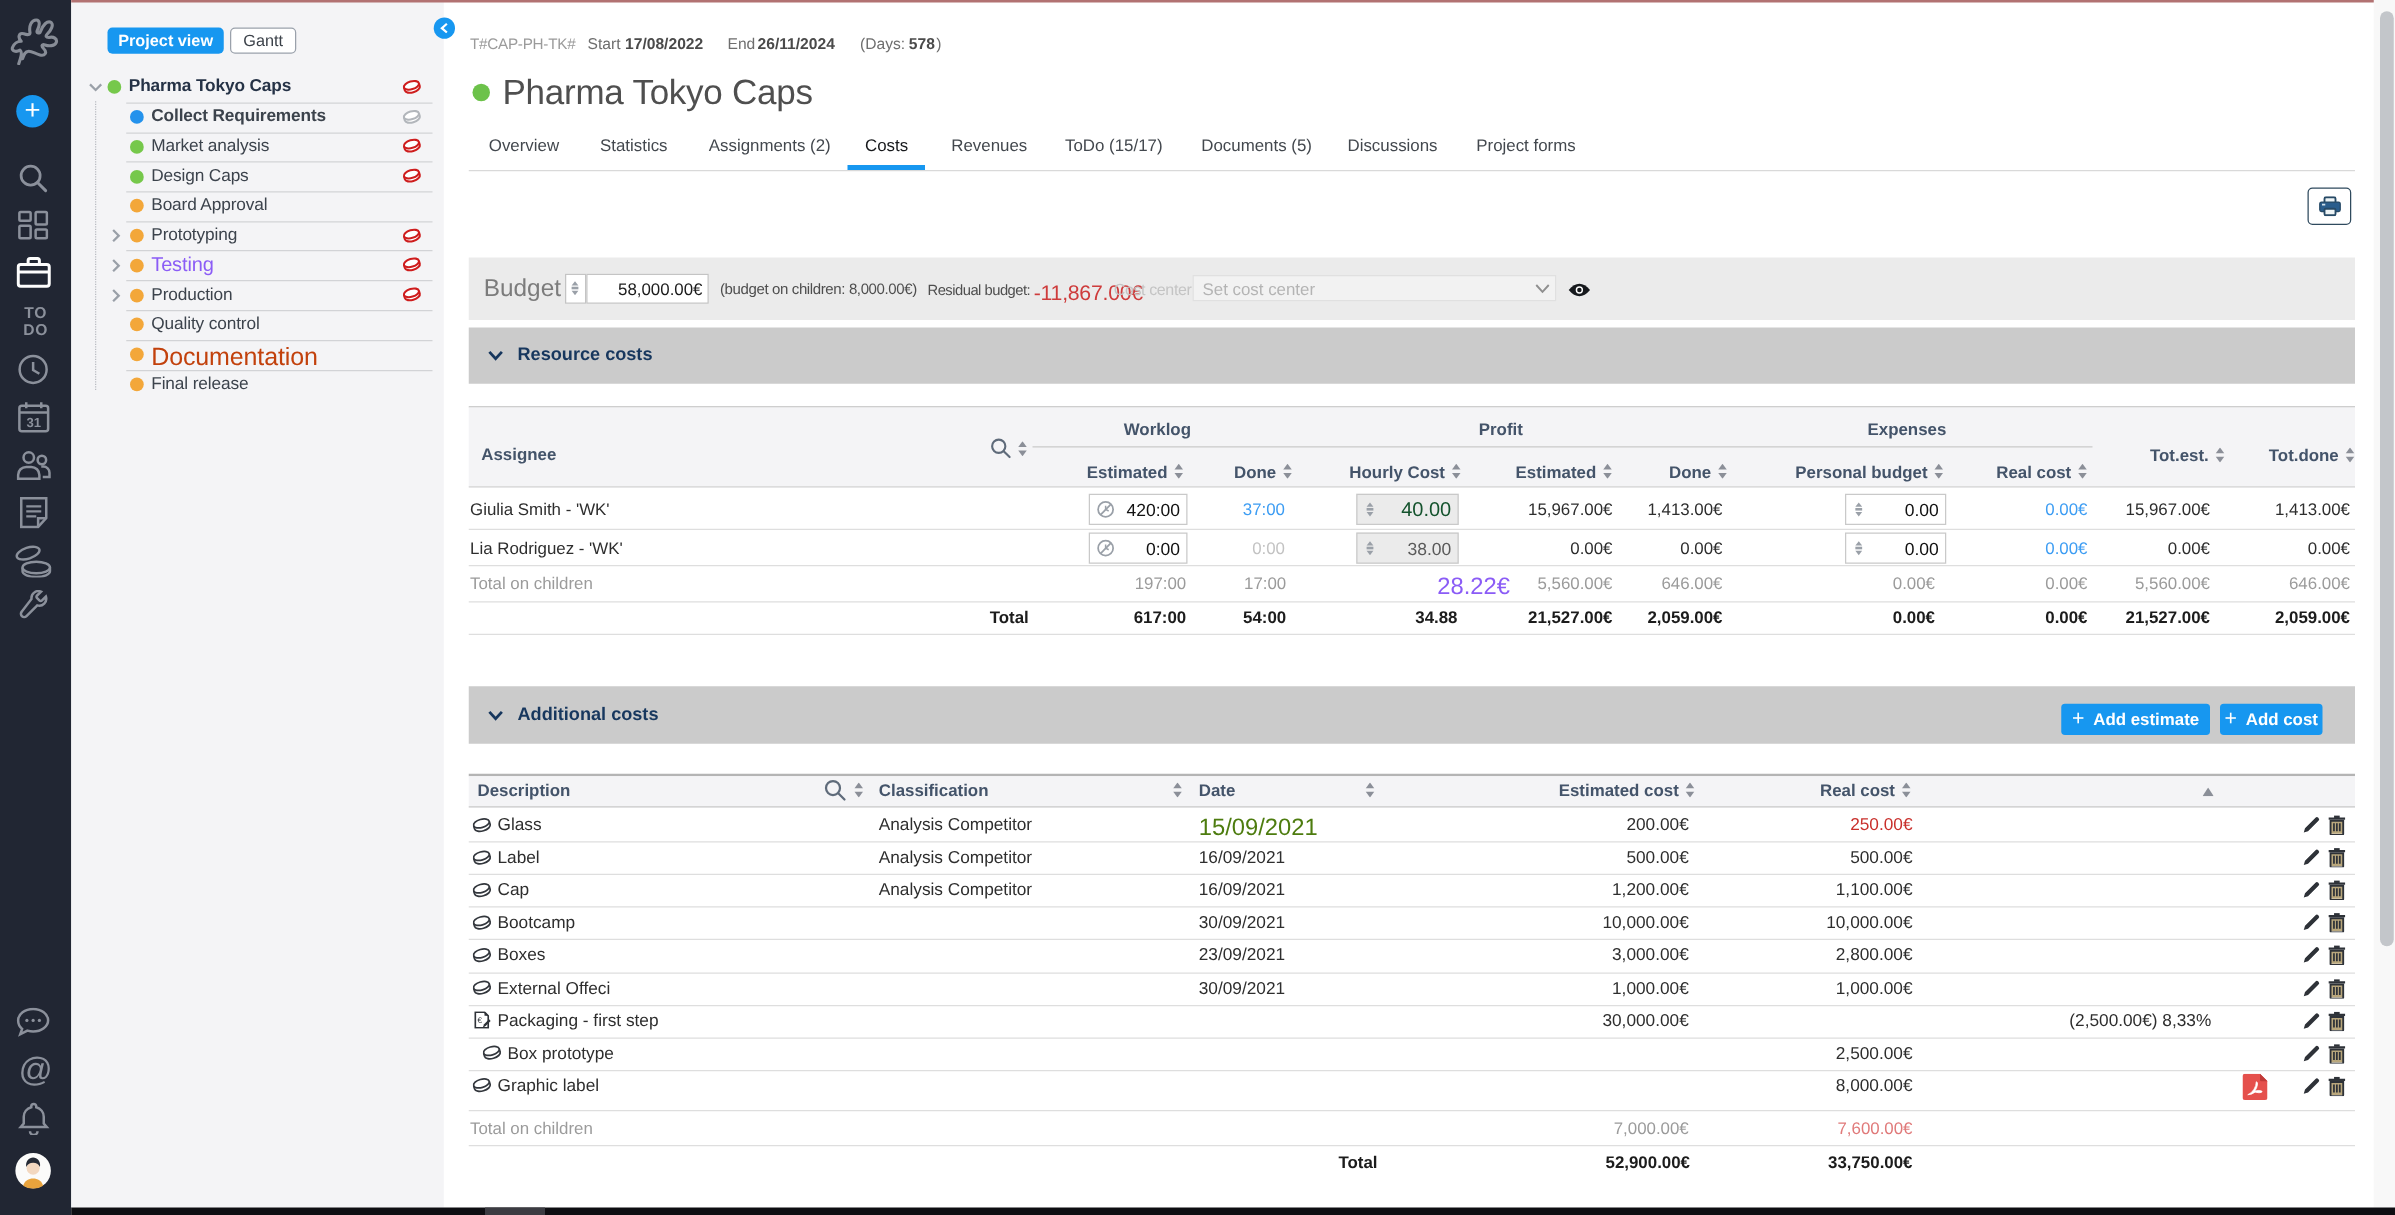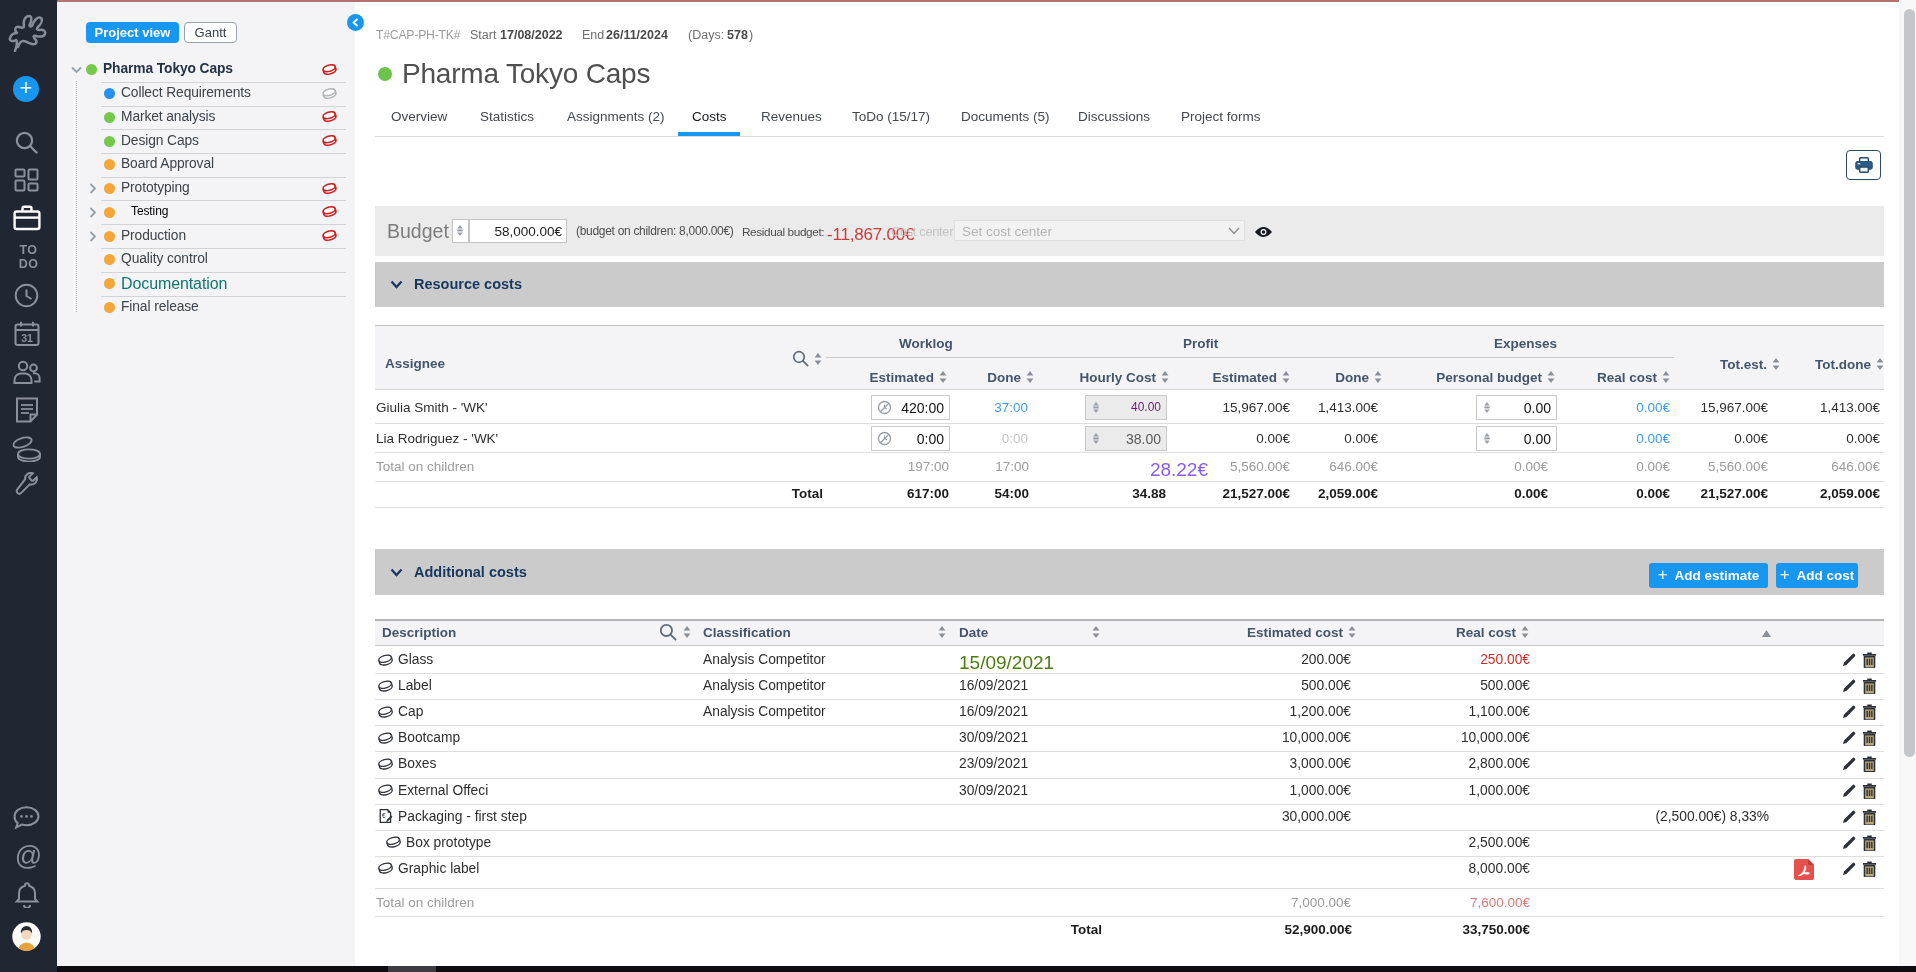--- a/index.html
+++ b/index.html
@@ -169,21 +169,21 @@
     <svg class="abs" style="left:71px;top:66px" width="11" height="8" viewBox="0 0 11 8">
       <path d="M1 1.5 L5.5 6 L10 1.5" fill="none" stroke="#9aa0a8" stroke-width="1.8"></path>
     </svg>
     <div class="abs" style="left:86px;top:64px;width:11px;height:11px;border-radius:50%;background:#76c84b"></div>
     <div class="abs" style="left:103px;top:61.375px;font-size:13.8px;color:#253246;font-weight:700;white-space:nowrap;letter-spacing:-0.1px">Pharma Tokyo Caps</div>
     <svg class="abs" style="left:322px;top:62.875px" width="15" height="13">
       <use href="#redcoin"></use>
     </svg>
     <div class="abs" style="left:101px;top:82px;width:245px;height:1px;background:#d2d3d6"></div>
     <div class="abs" style="left:104px;top:88px;width:11px;height:11px;border-radius:50%;background:#2492ec"></div>
-    <div class="abs" style="left:121px;top:85.125px;font-size:13.8px;color:#3c434c;font-weight:400;white-space:nowrap;letter-spacing:-0.1px">Collect Requirements</div>
+    <div class="abs" style="left:121px;top:85.125px;font-size:13.8px;color:#3c434c;font-weight:700;white-space:nowrap;letter-spacing:-0.1px">Collect Requirements</div>
     <svg class="abs" style="left:322px;top:86.625px" width="15" height="13">
       <use href="#graycoin"></use>
     </svg>
     <div class="abs" style="left:101px;top:106px;width:245px;height:1px;background:#d2d3d6"></div>
     <div class="abs" style="left:104px;top:112px;width:11px;height:11px;border-radius:50%;background:#76c84b"></div>
     <div class="abs" style="left:121px;top:108.875px;font-size:13.8px;color:#3c434c;font-weight:400;white-space:nowrap;letter-spacing:-0.1px">Market analysis</div>
     <svg class="abs" style="left:322px;top:110.375px" width="15" height="13">
       <use href="#redcoin"></use>
     </svg>
     <div class="abs" style="left:101px;top:129px;width:245px;height:1px;background:#d2d3d6"></div>
@@ -202,39 +202,39 @@
     <div class="abs" style="left:104px;top:183px;width:11px;height:11px;border-radius:50%;background:#f3a73a"></div>
     <div class="abs" style="left:121px;top:180.125px;font-size:13.8px;color:#3c434c;font-weight:400;white-space:nowrap;letter-spacing:-0.1px">Prototyping</div>
     <svg class="abs" style="left:322px;top:181.625px" width="15" height="13">
       <use href="#redcoin"></use>
     </svg>
     <div class="abs" style="left:101px;top:200px;width:245px;height:1px;background:#d2d3d6"></div>
     <svg class="abs" style="left:89px;top:207px" width="8" height="11" viewBox="0 0 8 11">
       <path d="M1.5 1 L6 5.5 L1.5 10" fill="none" stroke="#9aa0a8" stroke-width="1.8"></path>
     </svg>
     <div class="abs" style="left:104px;top:207px;width:11px;height:11px;border-radius:50%;background:#f3a73a"></div>
-    <div class="abs" style="left:131px;top:203.875px;font-size:12px;color:#000000;font-weight:400;white-space:nowrap;letter-spacing:-0.1px">Testing</div>
+    <div class="abs" style="left:121px;top:203.875px;font-size:16px;color:#8b5cf6;font-weight:400;white-space:nowrap;letter-spacing:-0.1px">Testing</div>
     <svg class="abs" style="left:322px;top:205.375px" width="15" height="13">
       <use href="#redcoin"></use>
     </svg>
     <div class="abs" style="left:101px;top:224px;width:245px;height:1px;background:#d2d3d6"></div>
     <svg class="abs" style="left:89px;top:231px" width="8" height="11" viewBox="0 0 8 11">
       <path d="M1.5 1 L6 5.5 L1.5 10" fill="none" stroke="#9aa0a8" stroke-width="1.8"></path>
     </svg>
     <div class="abs" style="left:104px;top:231px;width:11px;height:11px;border-radius:50%;background:#f3a73a"></div>
     <div class="abs" style="left:121px;top:227.625px;font-size:13.8px;color:#3c434c;font-weight:400;white-space:nowrap;letter-spacing:-0.1px">Production</div>
     <svg class="abs" style="left:322px;top:229.125px" width="15" height="13">
       <use href="#redcoin"></use>
     </svg>
     <div class="abs" style="left:101px;top:248px;width:245px;height:1px;background:#d2d3d6"></div>
     <div class="abs" style="left:104px;top:254px;width:11px;height:11px;border-radius:50%;background:#f3a73a"></div>
     <div class="abs" style="left:121px;top:251.375px;font-size:13.8px;color:#3c434c;font-weight:400;white-space:nowrap;letter-spacing:-0.1px">Quality control</div>
     <div class="abs" style="left:101px;top:272px;width:245px;height:1px;background:#d2d3d6"></div>
     <div class="abs" style="left:104px;top:278px;width:11px;height:11px;border-radius:50%;background:#f3a73a"></div>
-    <div class="abs" style="left:121px;top:275.125px;font-size:16px;color:#0f766e;font-weight:400;white-space:nowrap;letter-spacing:-0.1px">Documentation</div>
+    <div class="abs" style="left:121px;top:275.125px;font-size:20px;color:#c2410c;font-weight:400;white-space:nowrap;letter-spacing:-0.1px">Documentation</div>
     <div class="abs" style="left:101px;top:296px;width:245px;height:1px;background:#d2d3d6"></div>
     <div class="abs" style="left:104px;top:302px;width:11px;height:11px;border-radius:50%;background:#f3a73a"></div>
     <div class="abs" style="left:121px;top:298.875px;font-size:13.8px;color:#3c434c;font-weight:400;white-space:nowrap;letter-spacing:-0.1px">Final release</div>
     <div class="abs" style="left:347px;top:14px;width:17px;height:17px;border-radius:50%;background:#1797f0"></div>
     <svg class="abs" style="left:352px;top:18px" width="7" height="9" viewBox="0 0 7 9">
       <path d="M5.5 1 L1.5 4.5 L5.5 8" fill="none" stroke="#fff" stroke-width="1.8"></path>
     </svg>
     <div class="abs" style="left:376px;top:28px;font-size:12.2px;color:#9b9b9b;font-weight:400;white-space:nowrap;letter-spacing:-0.2px">T#CAP-PH-TK#</div>
     <div class="abs" style="left:470px;top:28px;font-size:12.5px;color:#6e6e6e;font-weight:400;white-space:nowrap;">Start</div>
     <div class="abs" style="left:500px;top:28px;font-size:12.5px;color:#4a4a4a;font-weight:700;white-space:nowrap;">17/08/2022</div>
@@ -338,21 +338,21 @@
     <div class="abs" style="left:871px;top:395px;width:79px;height:25px;background:#fff;border:1px solid #c9c9c9"></div>
     <svg class="abs" style="left:877px;top:400px" width="15" height="15">
       <use href="#noclock"></use>
     </svg>
     <div class="abs" style="right:972px;top:400px;font-size:14px;color:#111;font-weight:400;white-space:nowrap;">420:00</div>
     <div class="abs" style="right:888px;top:400px;font-size:13.5px;color:#3d9df3;font-weight:400;white-space:nowrap;">37:00</div>
     <div class="abs" style="left:1085px;top:395px;width:82px;height:25px;background:#ebebeb;border:1px solid #c9c9c9"></div>
     <svg class="abs" style="left:1092px;top:400px" width="8" height="15">
       <use href="#spin"></use>
     </svg>
-    <div class="abs" style="right:755px;top:400px;font-size:12px;color:#701a75;font-weight:400;white-space:nowrap;text-align:right;">40.00</div>
+    <div class="abs" style="right:755px;top:400px;font-size:16px;color:#14532d;font-weight:400;white-space:nowrap;text-align:right;">40.00</div>
     <div class="abs" style="right:626px;top:400px;font-size:13.5px;color:#2e2e2e;font-weight:400;white-space:nowrap;">15,967.00€</div>
     <div class="abs" style="right:538px;top:400px;font-size:13.5px;color:#2e2e2e;font-weight:400;white-space:nowrap;">1,413.00€</div>
     <div class="abs" style="left:1476px;top:395px;width:81px;height:25px;background:#fff;border:1px solid #c9c9c9"></div>
     <svg class="abs" style="left:1483px;top:400px" width="8" height="15">
       <use href="#spin"></use>
     </svg>
     <div class="abs" style="right:365px;top:400px;font-size:14px;color:#111;font-weight:400;white-space:nowrap;">0.00</div>
     <div class="abs" style="right:246px;top:400px;font-size:13.5px;color:#3d9df3;font-weight:400;white-space:nowrap;">0.00€</div>
     <div class="abs" style="right:148px;top:400px;font-size:13.5px;color:#2e2e2e;font-weight:400;white-space:nowrap;">15,967.00€</div>
     <div class="abs" style="right:36px;top:400px;font-size:13.5px;color:#2e2e2e;font-weight:400;white-space:nowrap;">1,413.00€</div>

